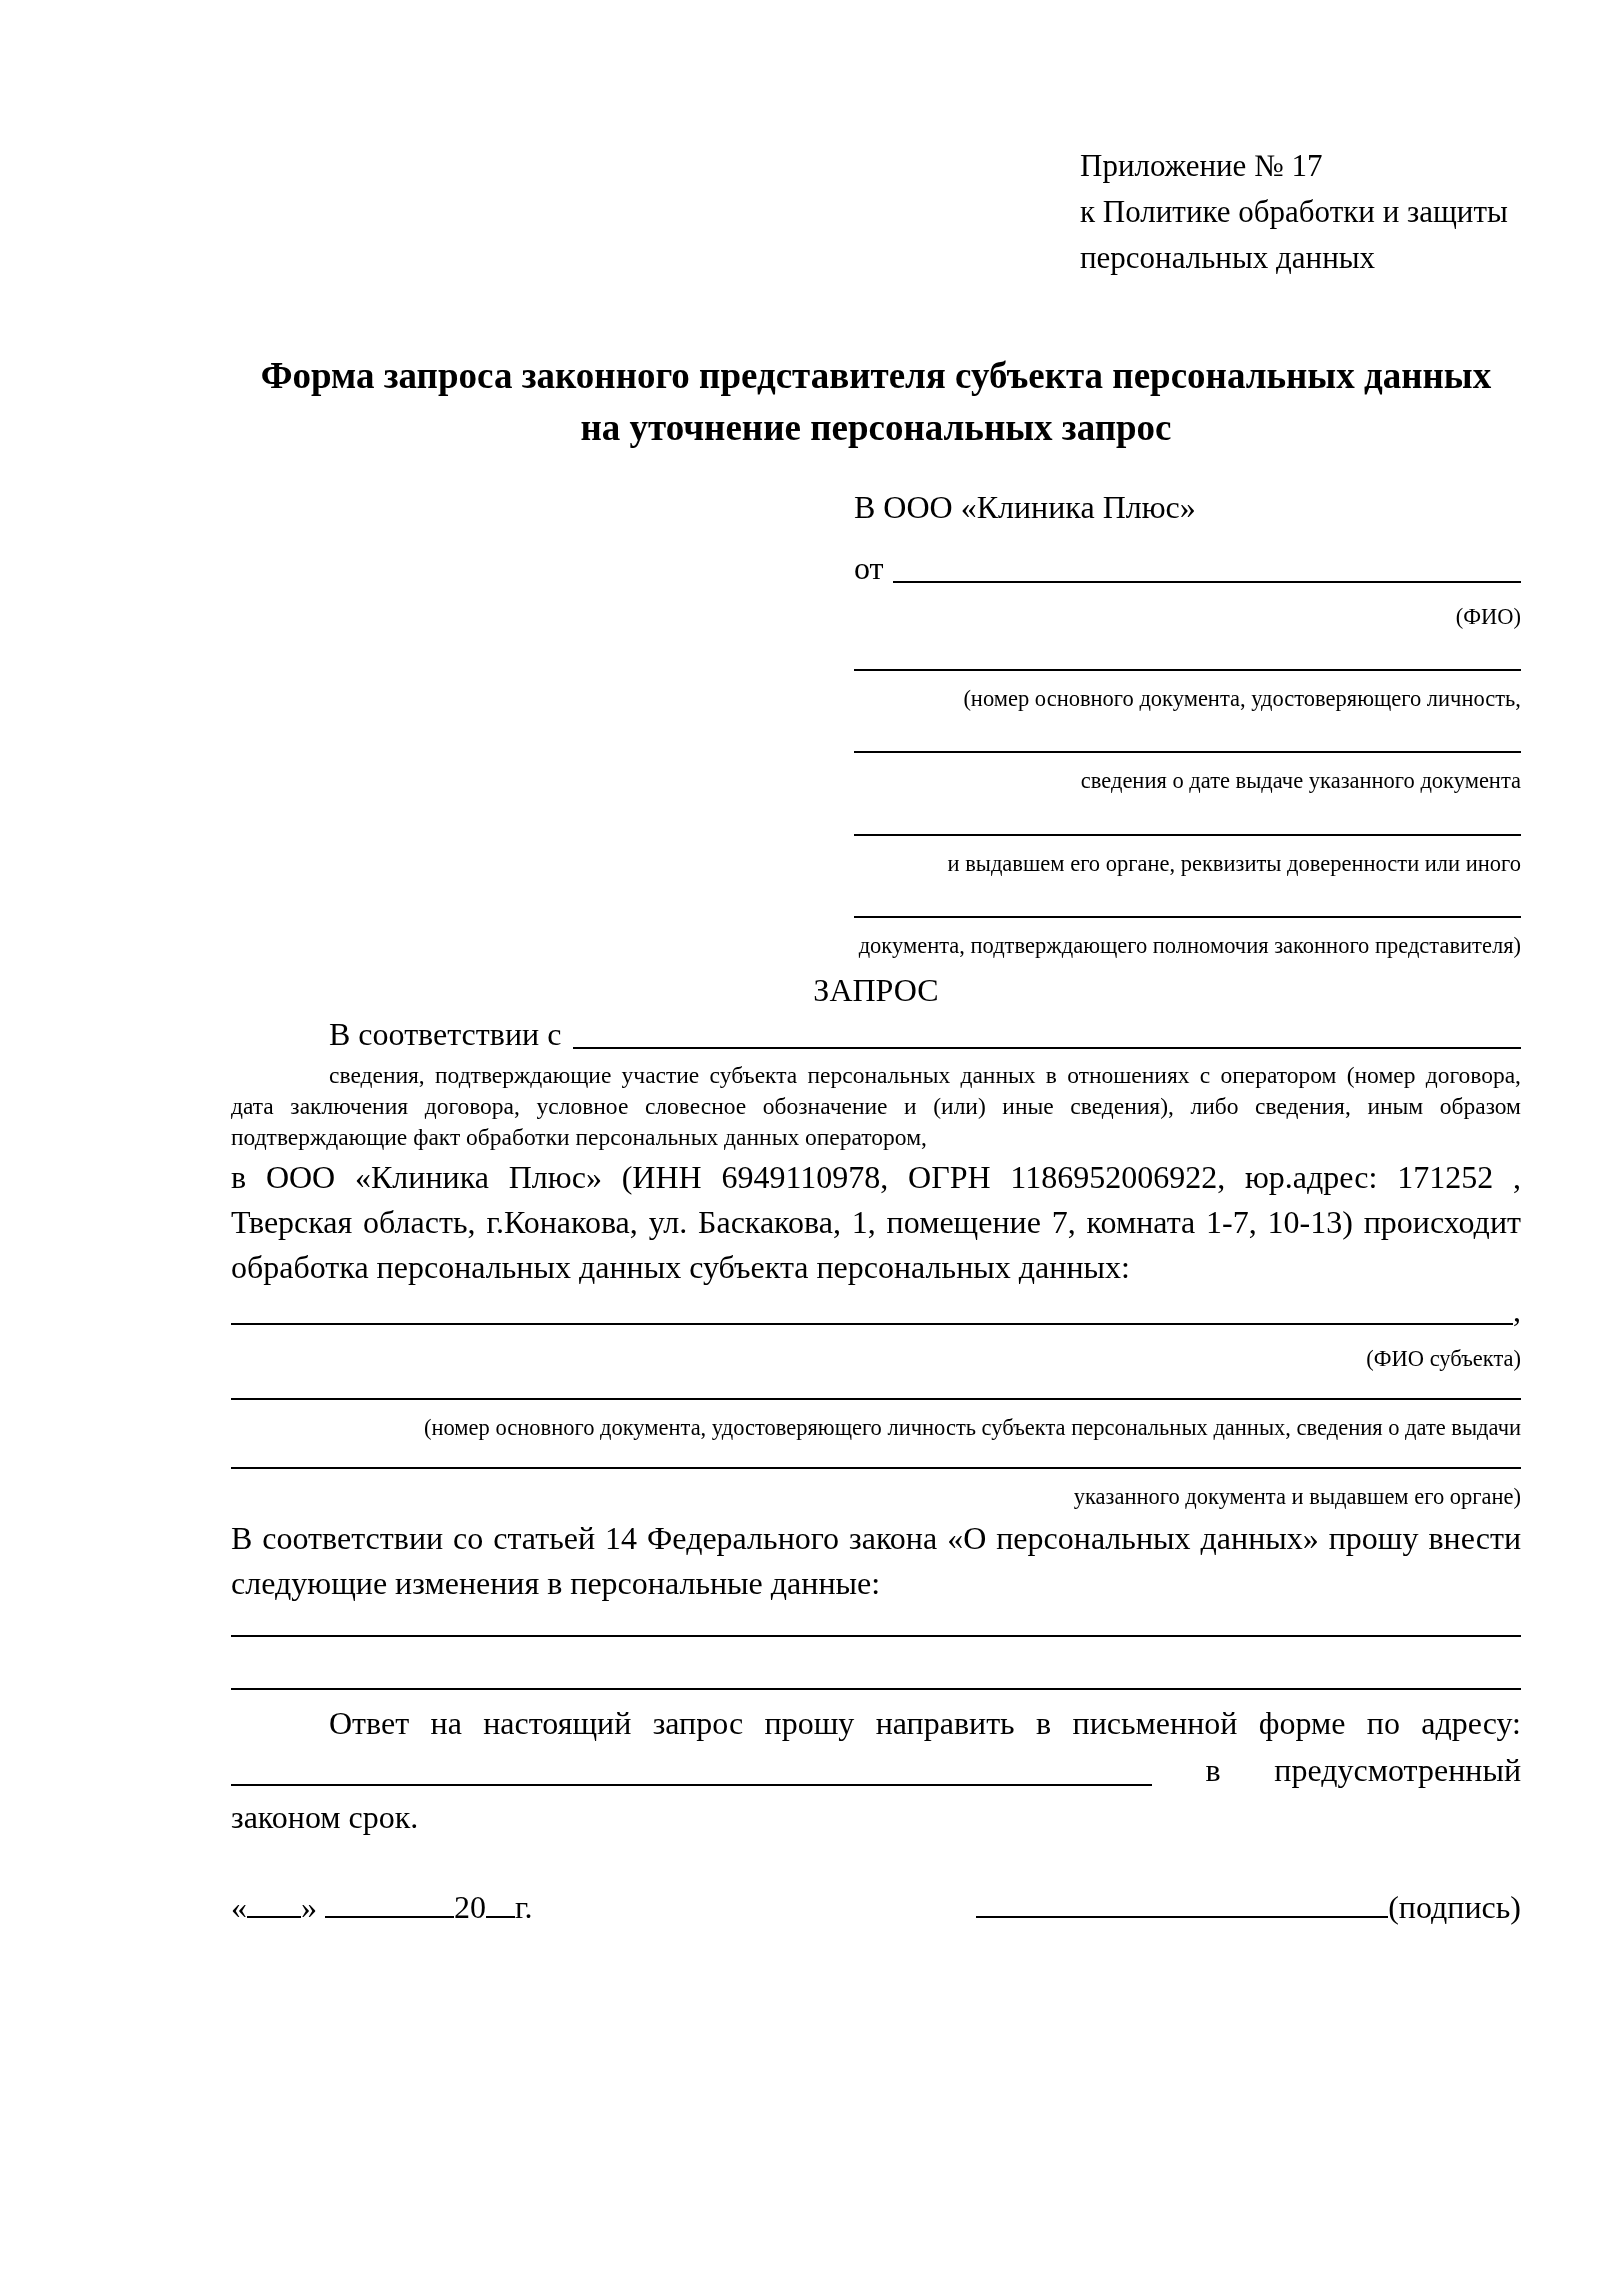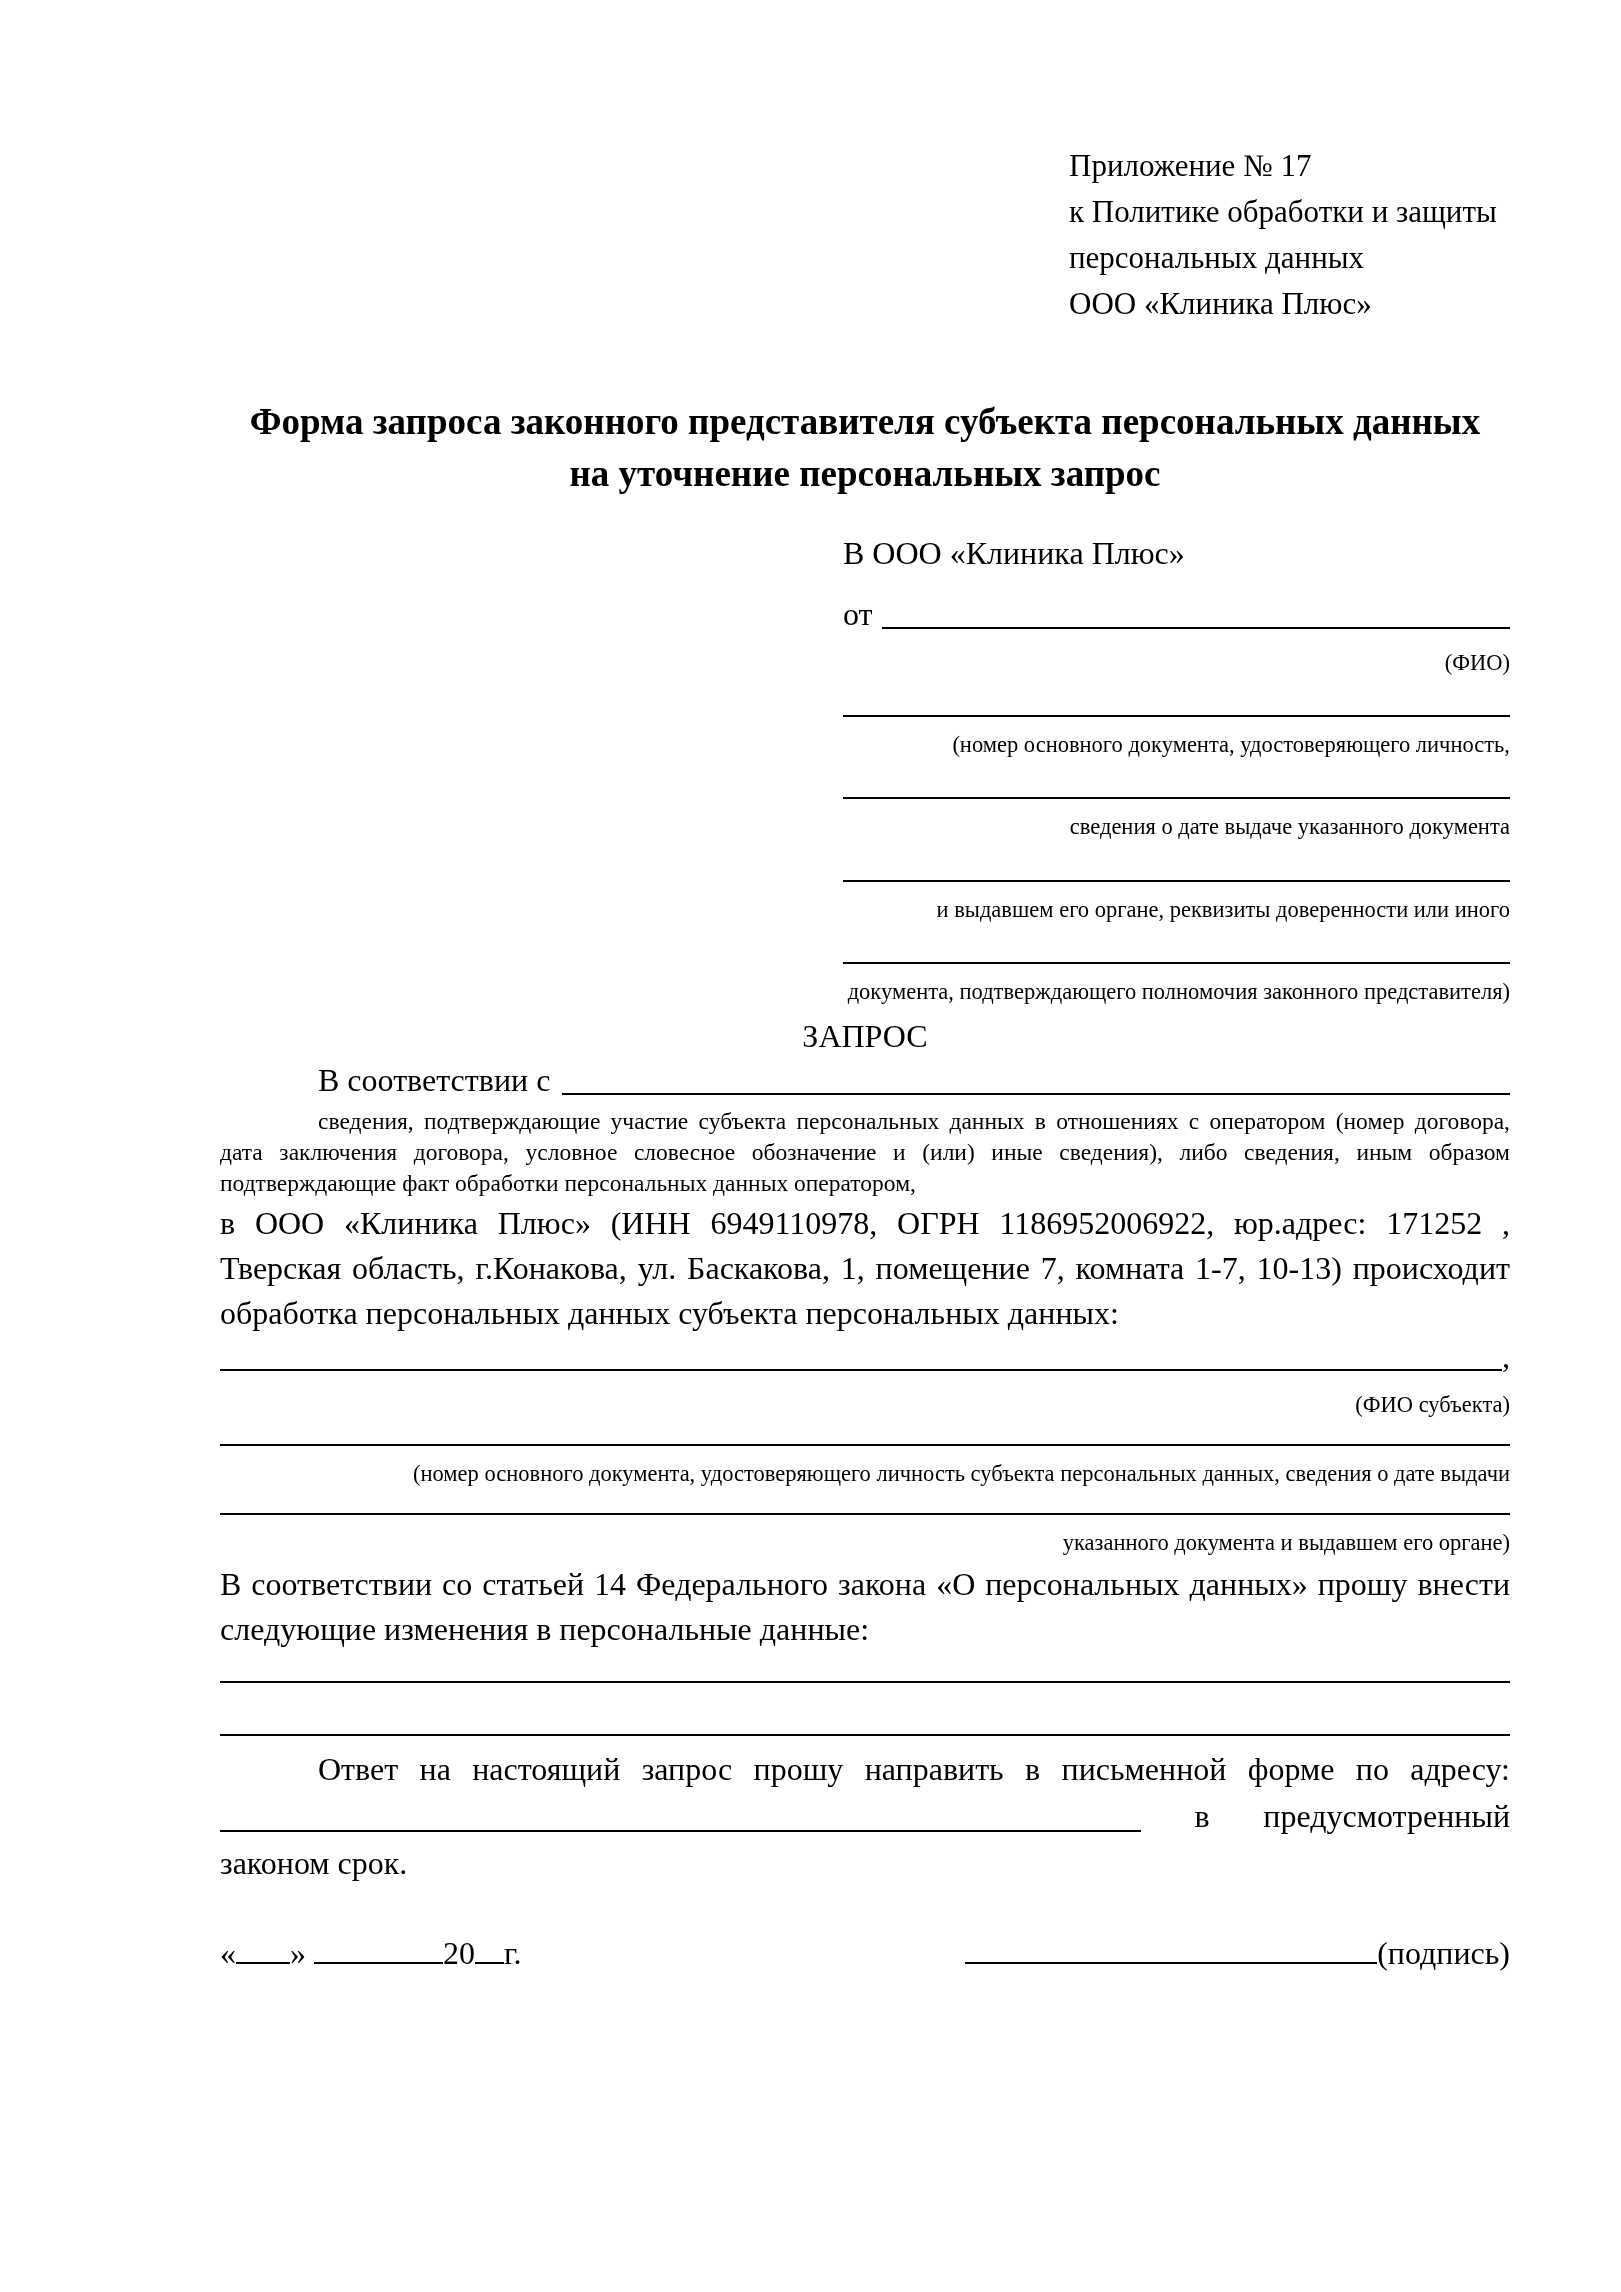--- a/index.html
+++ b/index.html
@@ -11,21 +11,21 @@
     position: relative;
     width: 1621px;
     height: 2293px;
     background: #ffffff;
     color: #000000;
     font-family: "Liberation Serif", "DejaVu Serif", serif;
     overflow: hidden;
   }
   .content {
     position: absolute;
-    left: 220px;
+    left: 231px;
     top: 0;
     width: 1290px;
   }
 
   
   .header-block {
     margin-top: 143px;
     margin-left: 849px;
     width: 441px;
     font-size: 31px;
@@ -148,21 +148,20 @@
 </head>
 <body>
 
 <div class="page">
   <div class="content">
 
     <div class="header-block">
       <div>Приложение № 17</div>
       <div>к Политике обработки и защиты</div>
       <div>персональных данных</div>
-      <div>ООО «Клиника Плюс»</div>
     </div>
 
     <div class="doc-title">
       <span>Форма запроса законного представителя субъекта персональных данных</span><br>
       <span>на уточнение персональных запрос</span>
     </div>
 
     <div class="addressee">
       <div>В ООО «Клиника Плюс»</div>
       <div class="row from-row">

